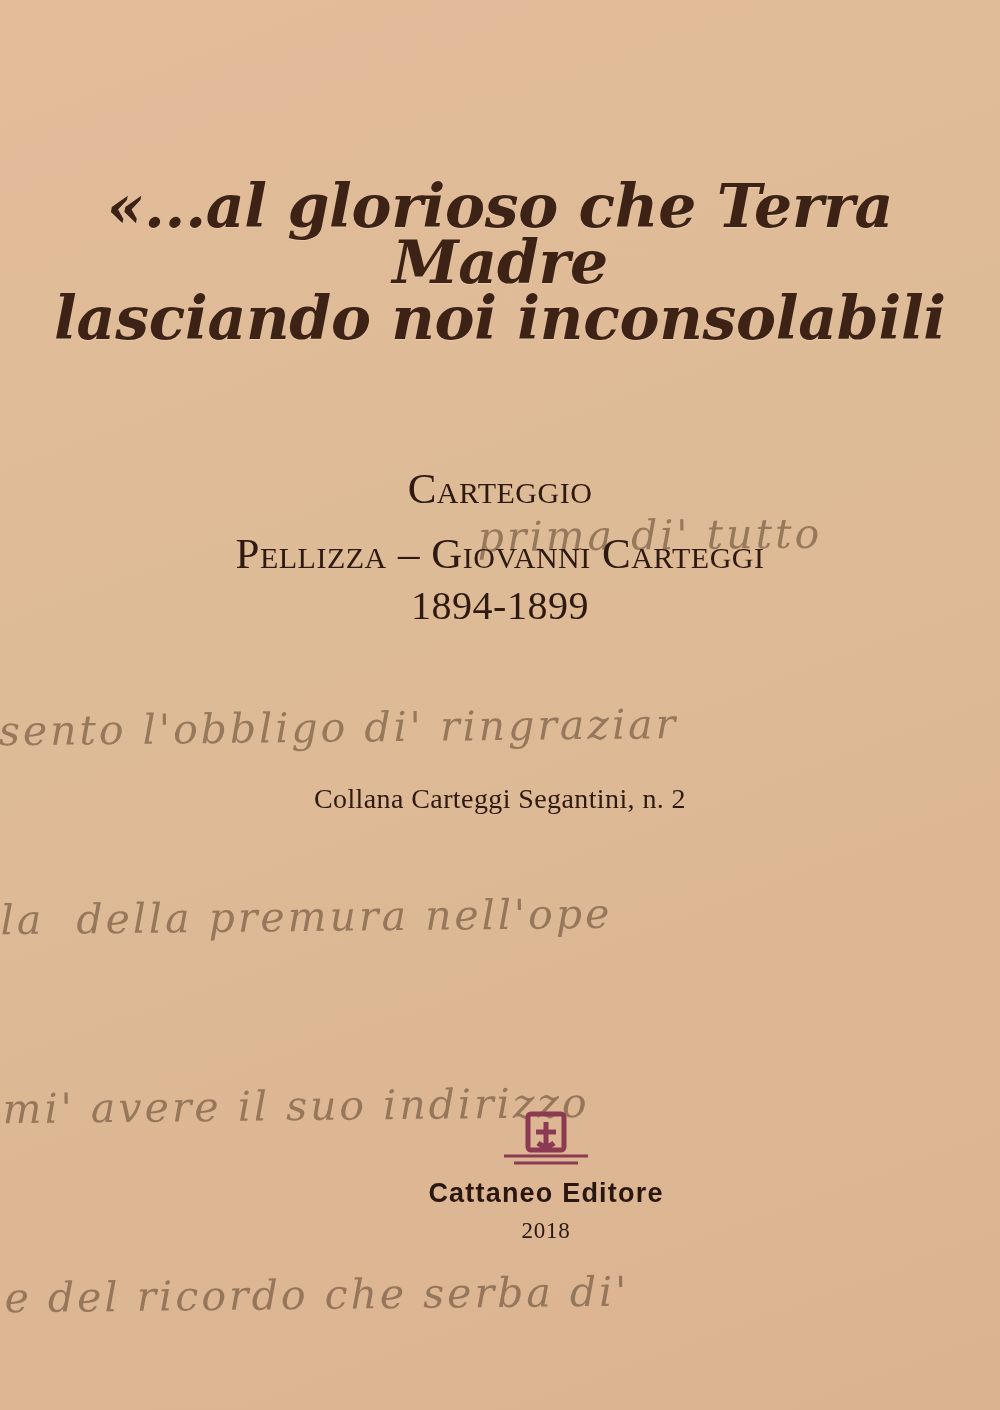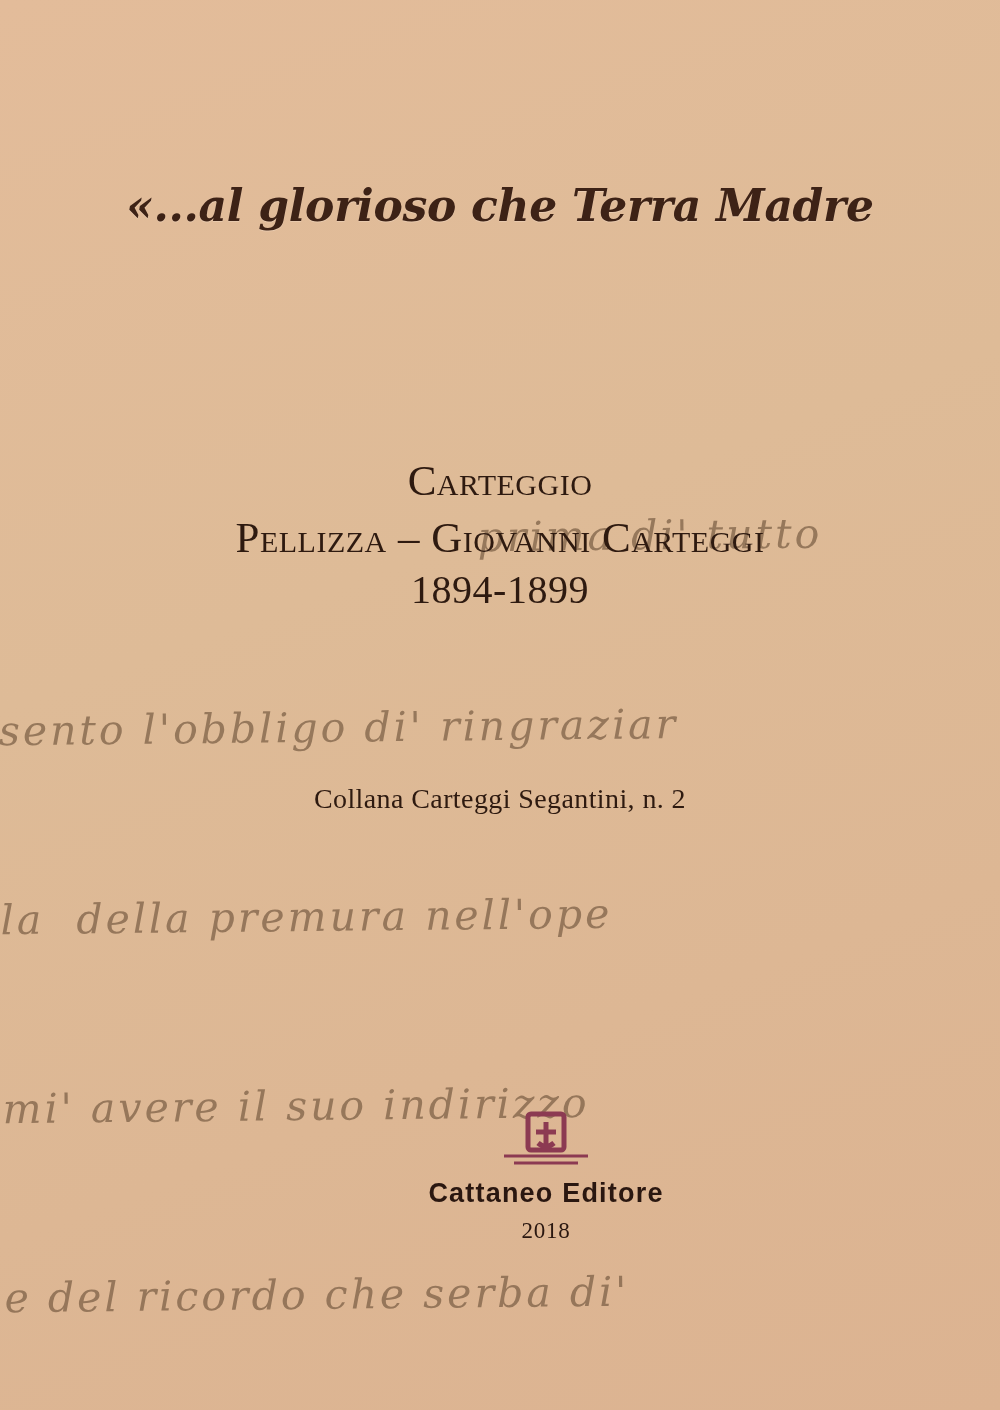--- a/index.html
+++ b/index.html
@@ -47,21 +47,21 @@
   .title-block {
     position: absolute;
     left: 0;
     top: 178px;
     width: 1000px;
     text-align: center;
     color: #3d2216;
     font-family: "DejaVu Serif", serif;
     font-weight: bold;
     font-style: italic;
-    font-size: 44px;
+    font-size: 60px;
     line-height: 56px;
     letter-spacing: -0.3px;
     text-shadow: 0 1px 0 rgba(255,245,235,0.25);
   }
   .title-line {
     display: block;
   }
   .subtitle-block {
     position: absolute;
     left: 0;
@@ -70,20 +70,21 @@
     text-align: center;
     color: #2e1a10;
     font-family: "Liberation Serif", serif;
     letter-spacing: 0.5px;
   }
   .sub-main {
     display: block;
     font-size: 43px;
     line-height: 57px;
     font-variant: small-caps;
+    margin-top: 8px;
   }
   .sub-years {
     display: block;
     margin-top: 0;
     font-size: 40px;
     font-weight: normal;
   }
   .series {
     position: absolute;
     left: 0;
@@ -144,20 +145,21 @@
     
     
     
     
     
     
   </div>
 
   <div class="title-block">
     <span class="title-line">«...al glorioso che Terra Madre</span>
+    <span class="title-line">lasciando noi inconsolabili</span>
   </div>
 
   <div class="subtitle-block">
     <span class="sub-main">Carteggio</span>
     <span class="sub-main">Pellizza – Giovanni Carteggi</span>
     <span class="sub-years">1894-1899</span>
   </div>
 
   <div class="series">Collana Carteggi Segantini, n. 2</div>
 

